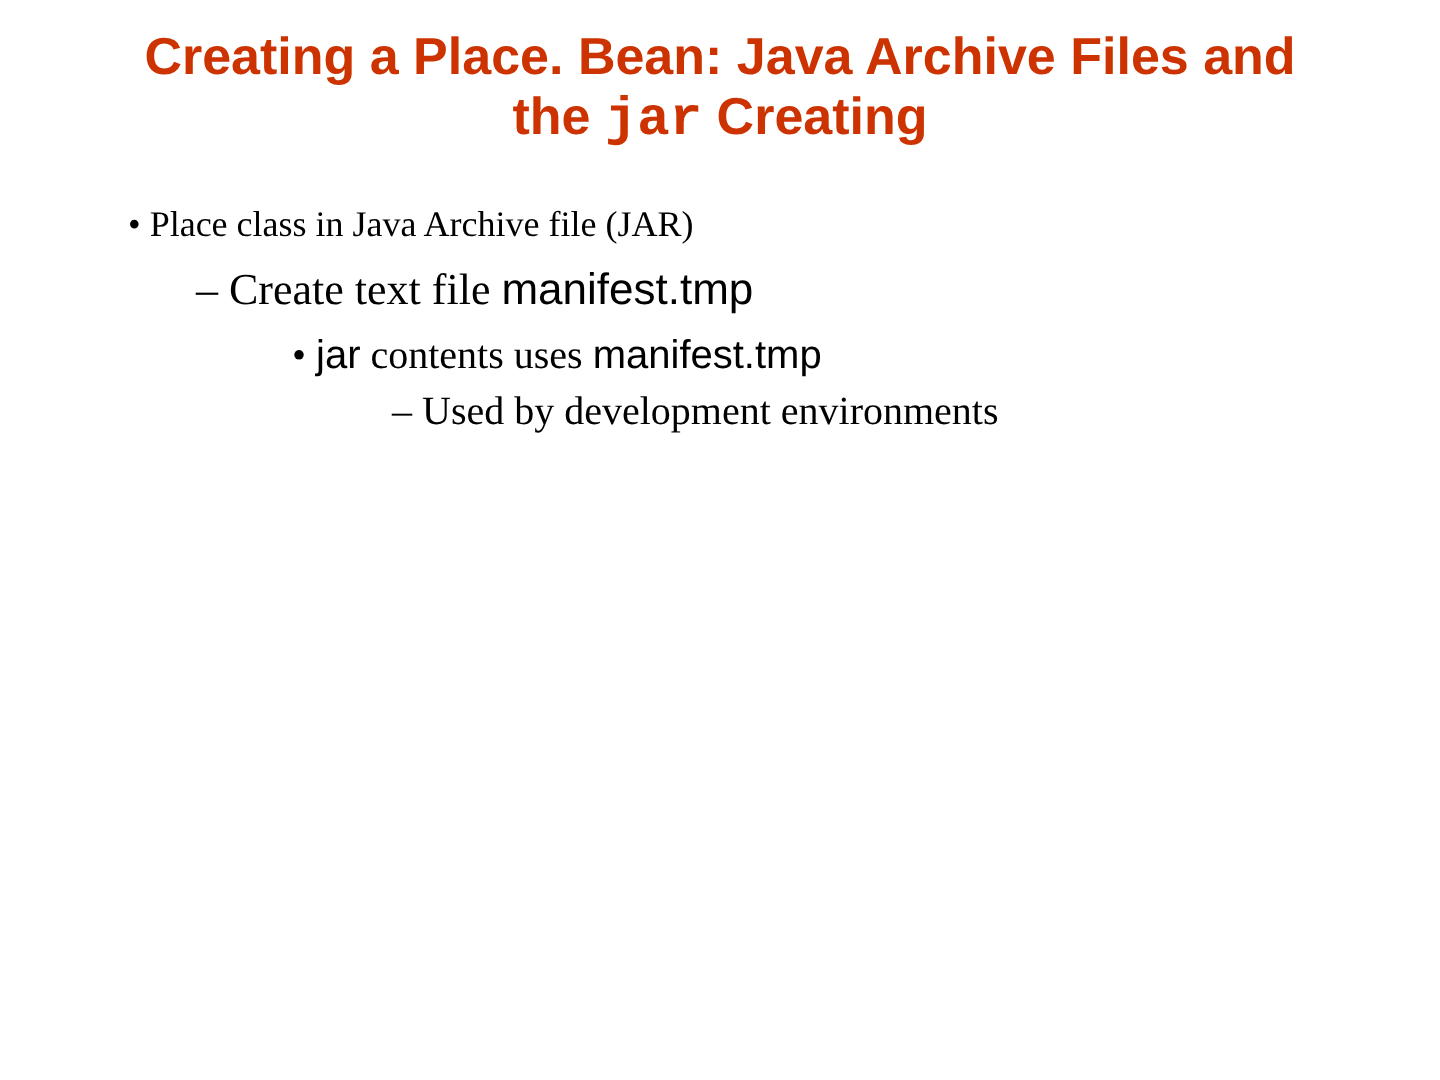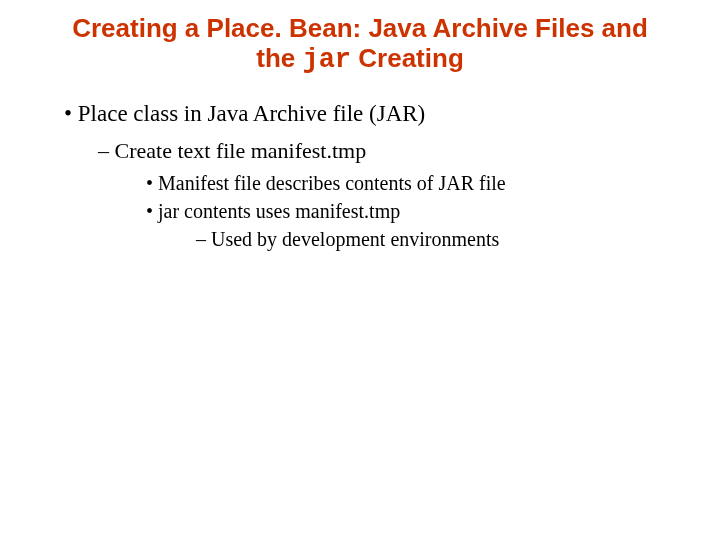--- a/index.html
+++ b/index.html
@@ -23,21 +23,21 @@
     text-align: center;
     line-height: 1.15;
     margin: 0 0 24px 0;
   }
   .title .mono {
     font-family: "Courier New", Courier, monospace;
     font-weight: bold;
     font-size: 27px;
   }
   .l1 {
-    font-size: 23px;
+    font-size: 18px;
     margin: 0 0 8px 36px;
     line-height: 1.25;
   }
   .l2 {
     font-size: 22px;
     margin: 4px 0 6px 70px;
     line-height: 1.25;
   }
   .l3 {
     font-size: 20px;
@@ -45,44 +45,41 @@
     line-height: 1.3;
   }
   .l4 {
     font-size: 20px;
     margin: 2px 0 2px 168px;
     line-height: 1.3;
   }
   .bullet-dot::before { content: "•  "; }
   .bullet-dash::before { content: "–  "; }
   .mono {
-    font-family: Liberation Serif, serif;
+    font-family: Liberation Sans, sans-serif;
   }
 </style>
 </head>
 <body>
 
 <div class="slide">
 
   <h1 class="title">
     <span>Creating a Place. Bean: Java Archive Files and</span><br>
     <span>the </span><span class="mono">jar</span><span> Creating</span>
   </h1>
 
   <div class="l1 bullet-dot">
     <span>Place class in Java Archive file (JAR)</span>
   </div>
 
   <div class="l2 bullet-dash">
     <span>Create text file </span><span class="mono">manifest.tmp</span>
   </div>
 
-  <div class="l3 bullet-dot">
-    <span>Manifest file describes contents of JAR file</span>
-  </div>
 
   <div class="l3 bullet-dot">
     <span class="mono">jar</span><span> contents uses </span><span class="mono">manifest.tmp</span>
   </div>
 
 
   <div class="l4 bullet-dash">
     <span>Used by development environments</span>
   </div>
 

